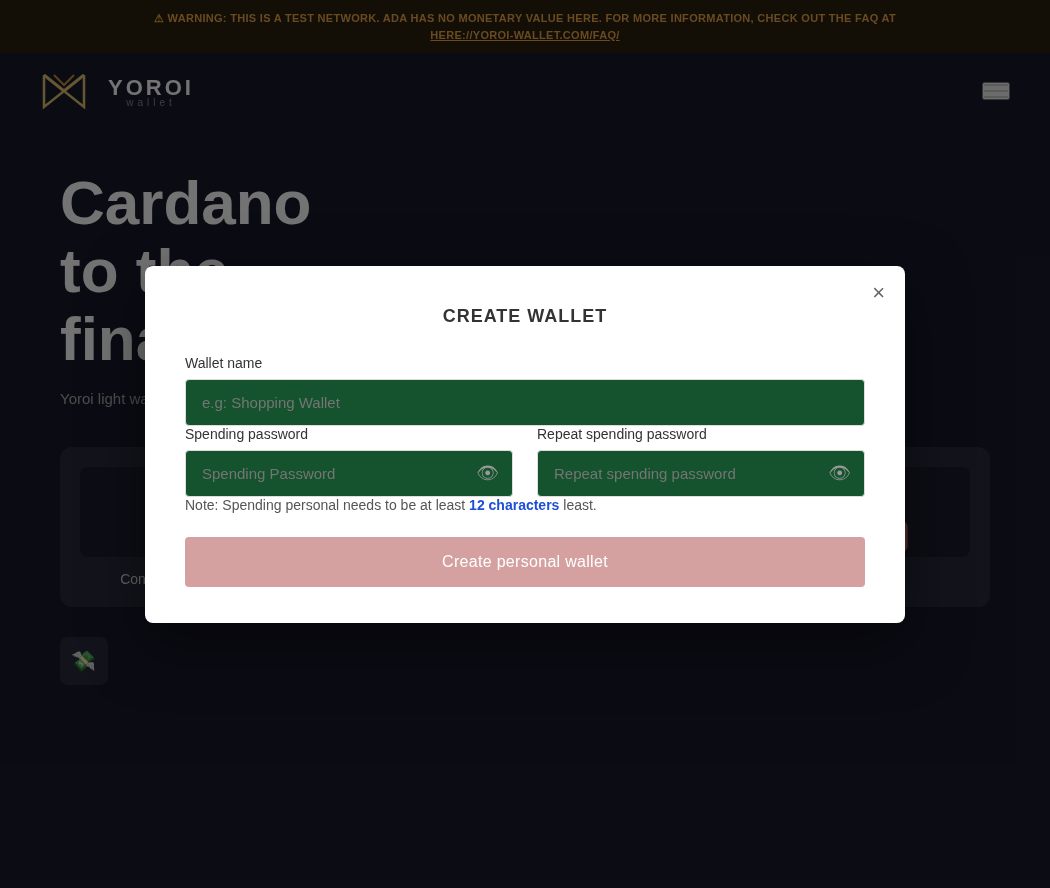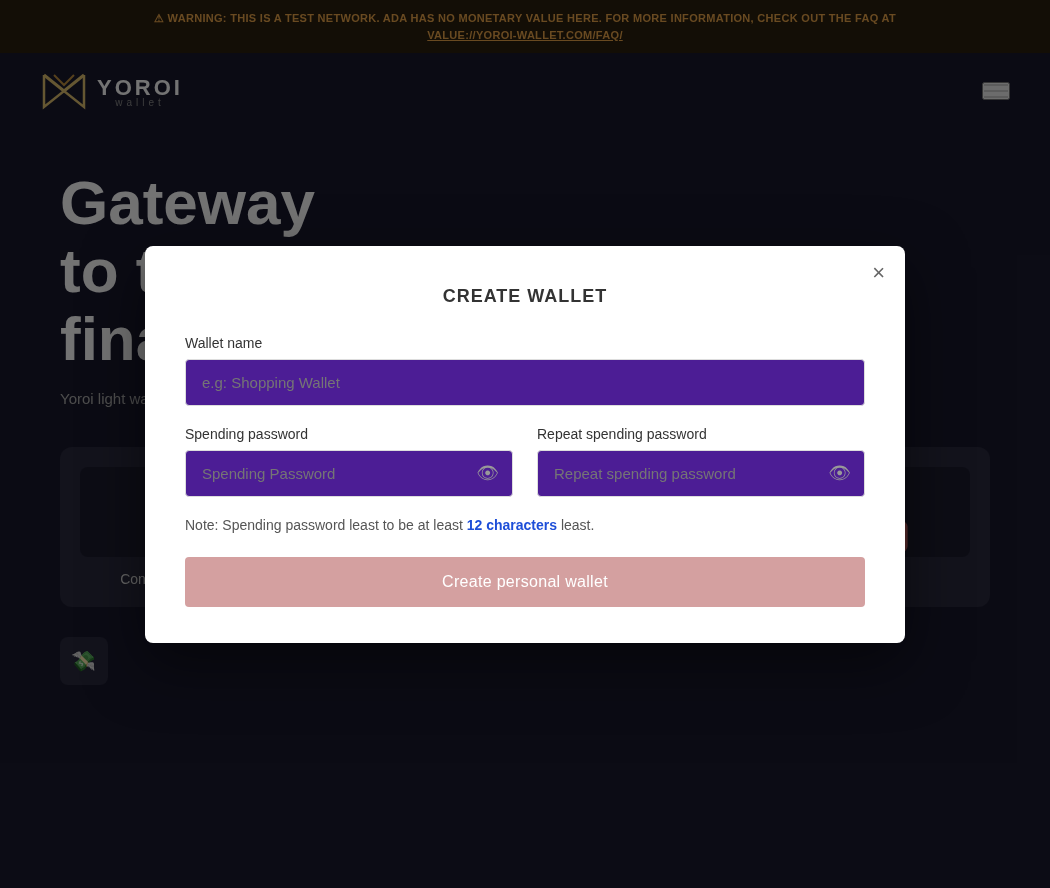--- a/index.html
+++ b/index.html
@@ -32,21 +32,21 @@
     .header {
       background: #1a1a2e;
       padding: 18px 40px;
       display: flex;
       align-items: center;
       justify-content: space-between;
     }
     .logo-container {
       display: flex;
       align-items: center;
-      gap: 9px;
+      gap: 20px;
     }
     .logo-icon {
       width: 48px;
       height: 40px;
     }
     .logo-text {
       color: #fff;
       font-size: 22px;
       font-weight: 700;
       letter-spacing: 3px;
@@ -202,38 +202,37 @@
       top: 16px;
       right: 20px;
       background: none;
       border: none;
       font-size: 22px;
       color: #666;
       cursor: pointer;
       line-height: 1;
     }
     .form-group {
-      margin-bottom: 20px;
     }
     .form-label {
       display: block;
       font-size: 14px;
       color: #333;
       margin-bottom: 8px;
       font-weight: 500;
     }
     .form-input {
       width: 100%;
       border: 1.5px solid #ddd;
       border-radius: 4px;
       padding: 14px 16px;
       font-size: 15px;
       color: #999;
       outline: none;
-      background: #4c1d95;
+      background: #14532d;
     }
     .form-row {
       display: flex;
       gap: 24px;
     }
     .form-row .form-group {
       flex: 1;
     }
     .input-wrapper {
       position: relative;
@@ -270,21 +269,21 @@
       font-weight: 400;
       letter-spacing: 0.3px;
     }
   </style>
 </head>
 <body>
 
 <div class="warning-bar">
   <span>⚠ WARNING: THIS IS A TEST NETWORK. ADA HAS NO MONETARY VALUE HERE. FOR MORE INFORMATION, CHECK OUT THE FAQ AT</span>
   <br>
-  <a href="#">VALUE://YOROI-WALLET.COM/FAQ/</a>
+  <a href="#">HERE://YOROI-WALLET.COM/FAQ/</a>
 </div>
 
 <div class="header">
   <div class="logo-container">
 
     <svg class="logo-icon" viewBox="0 0 48 40" fill="none" xmlns="http://www.w3.org/2000/svg">
       <path d="M4 4 L24 20 L44 4" stroke="#e0c070" stroke-width="3" fill="none"></path>
       <path d="M4 4 L4 36 L24 20 L44 36 L44 4" stroke="#e0c070" stroke-width="2.5" fill="none"></path>
       <path d="M14 4 L24 14 L34 4" stroke="#c09040" stroke-width="2" fill="none"></path>
     </svg>
@@ -295,21 +294,21 @@
   </div>
   <button class="menu-icon">
     <span class="menu-line"></span>
     <span class="menu-line"></span>
     <span class="menu-line"></span>
   </button>
 </div>
 
 <div class="main-content">
   <h1 class="gateway-title">
-    <span>Gateway</span><br>
+    <span>Cardano</span><br>
     <span>to the</span><br>
     <span>fina</span><span style="opacity:0.3">ncial</span>
   </h1>
   <p class="gateway-subtitle">Yoroi light wallet for Cardano</p>
 
   <div class="cards-row">
 
     <div class="card">
       <div class="card-icon-area">
         <span class="card-icon">🔑</span>
@@ -365,19 +364,19 @@
         <label class="form-label">Repeat spending password</label>
         <div class="input-wrapper">
           <input class="form-input" type="password" placeholder="Repeat spending password" style="">
           <span class="eye-icon">👁</span>
         </div>
       </div>
     </div>
 
     
     <p class="note-text">
-      <span>Note: Spending password least to be at least </span><strong>12 characters</strong><span> least.</span>
+      <span>Note: Spending personal needs to be at least </span><strong>12 characters</strong><span> least.</span>
     </p>
 
     
     <button class="create-btn">Create personal wallet</button>
   </div>
 </div>
 
 </body></html>

